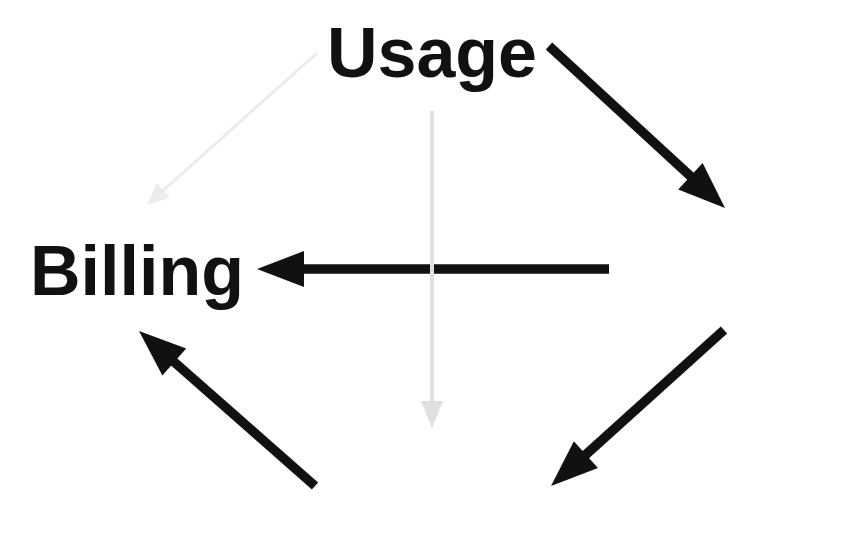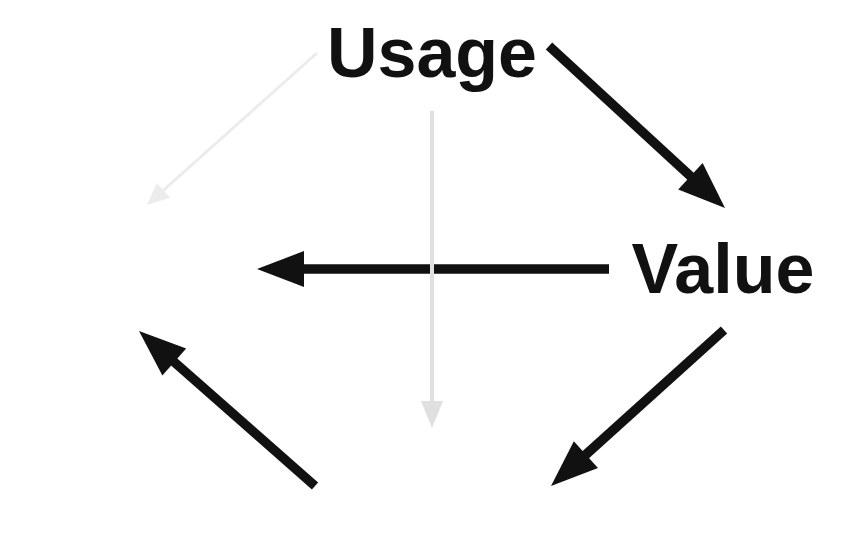--- a/index.html
+++ b/index.html
@@ -58,14 +58,14 @@
         <line x1="317" y1="53" x2="161.90941290028906" y2="191.6692308185651" stroke="#ececec" stroke-width="3"></line>
         <polygon points="147,205 156.7349695996005,182.88144745027708 170.0657387810354,197.79086035056613" fill="#ececec"></polygon>
       </g>
       <g>
         <line x1="432" y1="111" x2="432" y2="403" stroke="#e0e0e0" stroke-width="4"></line>
         <polygon points="432,428 421,401 443,401" fill="#e0e0e0"></polygon>
       </g>
     </svg>
 
   <span class="node" style="left: 432px; top: 18px; color: rgb(17, 17, 17);">Usage</span>
-  <span class="node" style="left: 723px; top: 234px; color: rgb(17, 17, 17);">Value</span>
+  <span class="node" style="left: 137px; top: 236px; color: rgb(17, 17, 17);">Billing</span>
 </div>
 
 </body></html>

